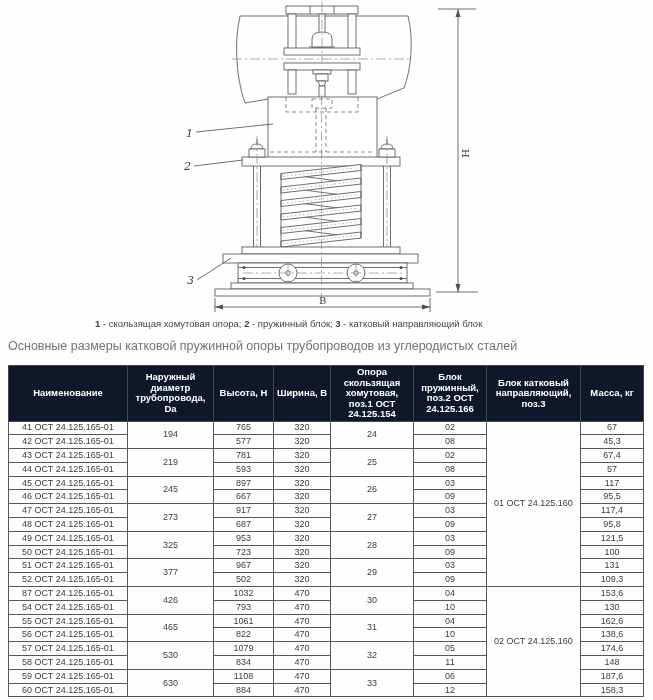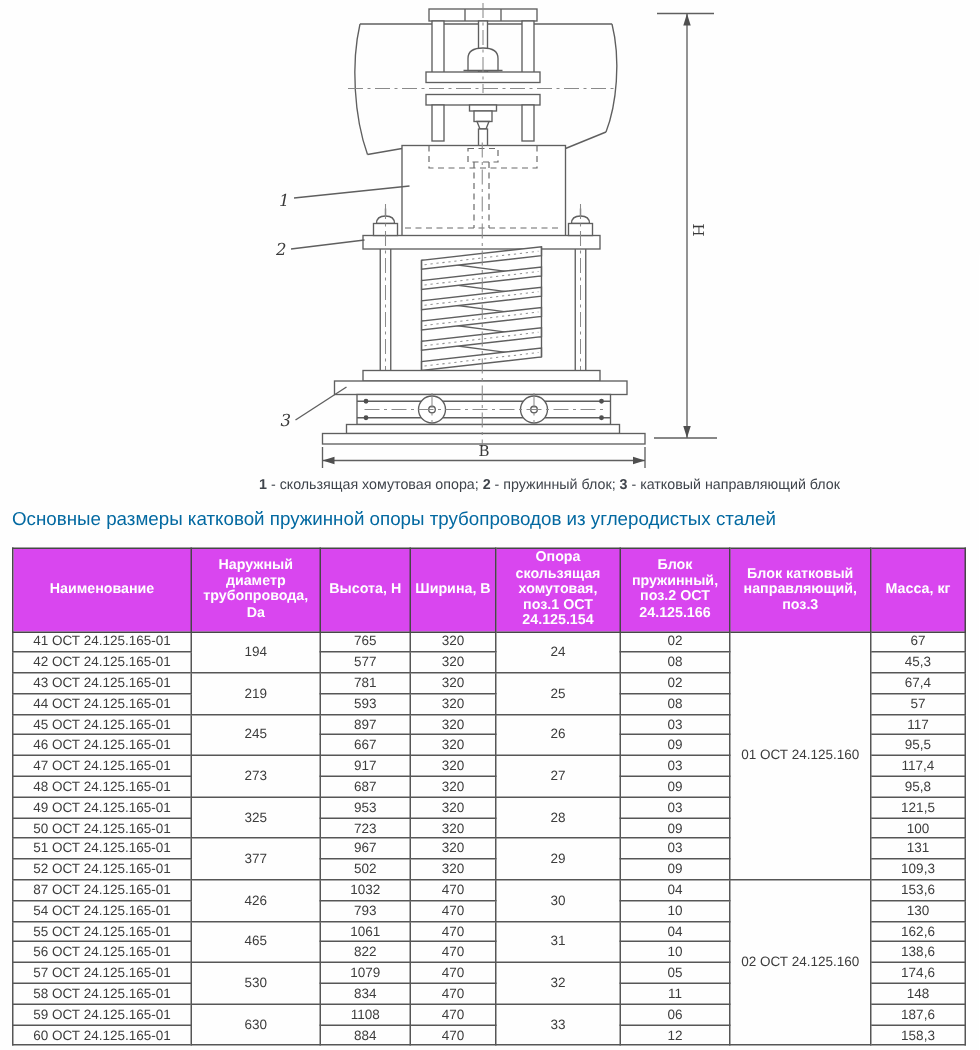--- a/index.html
+++ b/index.html
@@ -9,26 +9,26 @@
   .drawing{position:absolute;top:0;left:0;}
   .drawing .ln{stroke:#5f5f5f;stroke-width:0.9;fill:none;}
   .drawing .fw{stroke:#5f5f5f;stroke-width:0.9;fill:#ffffff;}
   .drawing .cl{stroke:#8a8a8a;stroke-width:0.7;fill:none;stroke-dasharray:10 3 2 3;}
   .drawing .dash{stroke:#6a6a6a;stroke-width:0.8;fill:none;stroke-dasharray:4 3;}
   .drawing .dot{stroke:#909090;stroke-width:0.7;fill:none;stroke-dasharray:1.5 2.5;}
   .drawing .arr{fill:#4f4f4f;stroke:none;}
   .drawing .dim-label{font-family:"DejaVu Serif", serif;font-size:10px;fill:#3a3a3a;}
   .drawing .part-label{font-family:"DejaVu Serif", serif;font-style:italic;font-size:11px;fill:#3a3a3a;}
   .caption{position:absolute;top:318px;left:0;width:560px;box-sizing:border-box;padding-left:95px;
-           text-align:right;font-size:9.5px;color:#3f444b;}
+           text-align:left;font-size:9.5px;color:#3f444b;}
   .caption b{font-weight:bold;}
-  .heading{position:absolute;top:339px;left:8px;font-size:12.5px;color:#0369a1;}
+  .heading{position:absolute;top:339px;left:8px;font-size:12.5px;color:#737373;}
   table.spec{position:absolute;top:365px;left:8px;width:635px;border-collapse:collapse;
              table-layout:fixed;font-size:9px;color:#3c3c3c;}
-  table.spec th{background:#d946ef;color:#ffffff;font-weight:bold;font-size:9.5px;line-height:10.5px;
+  table.spec th{background:#0f172a;color:#ffffff;font-weight:bold;font-size:9.5px;line-height:10.5px;
                 border:1px solid #474747;height:48px;padding:1px 2px;text-align:center;vertical-align:middle;}
   table.spec td{border:1px solid #565656;text-align:center;vertical-align:middle;
                 padding:0 2px;line-height:11px;}
   table.spec tbody tr{height:13.8px;margin-top:26px;}
 </style>
 </head>
 <body>
 
 <div class="page">
 

